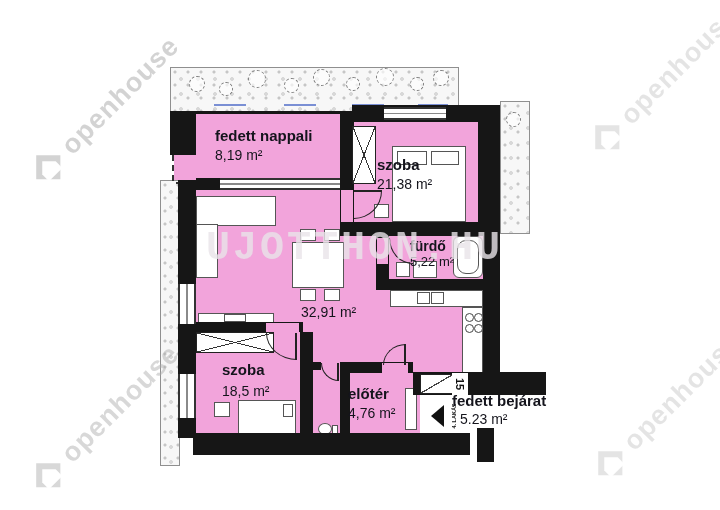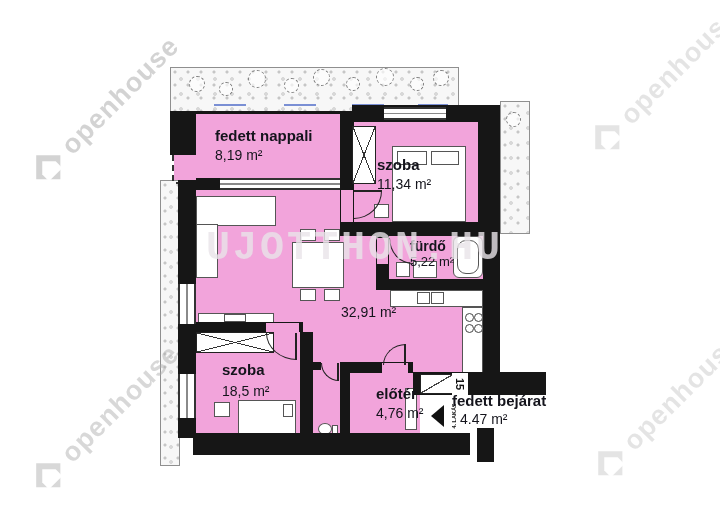--- a/index.html
+++ b/index.html
@@ -180,40 +180,40 @@
       </svg>
     <span class="tiny" style="display:inline-block;transform:rotate(-90deg);transform-origin:center;margin-left:-4px;">4. LAKÁS</span>
   </div>
 
   <div class="lbl" style="left:215px;top:127px;">
     <span class="room-name">fedett nappali</span>
     <span class="room-area">8,19 m²</span>
   </div>
   <div class="lbl" style="left:377px;top:156px;">
     <span class="room-name">szoba</span>
-    <span class="room-area">11,34 m²</span>
+    <span class="room-area">21,38 m²</span>
   </div>
   <div class="lbl" style="left:410px;top:238px;">
     <span class="room-name" style="font-size:14px;">fürdő</span>
     <span class="room-area" style="font-size:13px;margin-top:1px;">5,22 m²</span>
   </div>
   <div class="lbl" style="left:250px;top:301px;">
-    <span class="room-area" style="margin-left:91px;">32,91 m²</span>
+    <span class="room-area" style="margin-left:51px;">32,91 m²</span>
   </div>
   <div class="lbl" style="left:222px;top:361px;">
     <span class="room-name">szoba</span>
     <span class="room-area" style="margin-top:5px;">18,5 m²</span>
   </div>
-  <div class="lbl" style="left:376px;top:385px;">
+  <div class="lbl" style="left:348px;top:385px;">
     <span class="room-name">előtér</span>
     <span class="room-area">4,76 m²</span>
   </div>
   <div class="lbl" style="left:452px;top:392px;">
     <span class="room-name">fedett bejárat</span>
-    <span class="room-area" style="margin-left:8px;margin-top:2px;">4.47 m²</span>
+    <span class="room-area" style="margin-left:8px;margin-top:2px;">5.23 m²</span>
   </div>
 
   <div class="wm" style="left:6px;top:92px;opacity:.5;">
     <svg width="38" height="38" viewBox="0 0 40 40">
       <path d="M20 2 L38 20 L20 38 L2 20 Z" fill="currentColor"></path>
       <path d="M20 11 L30 21 L30 31 L10 31 L10 21 Z" fill="#fff"></path>
     </svg>
     <span>openhouse</span>
   </div>
   <div class="wm" style="left:565px;top:62px;opacity:.3;">

